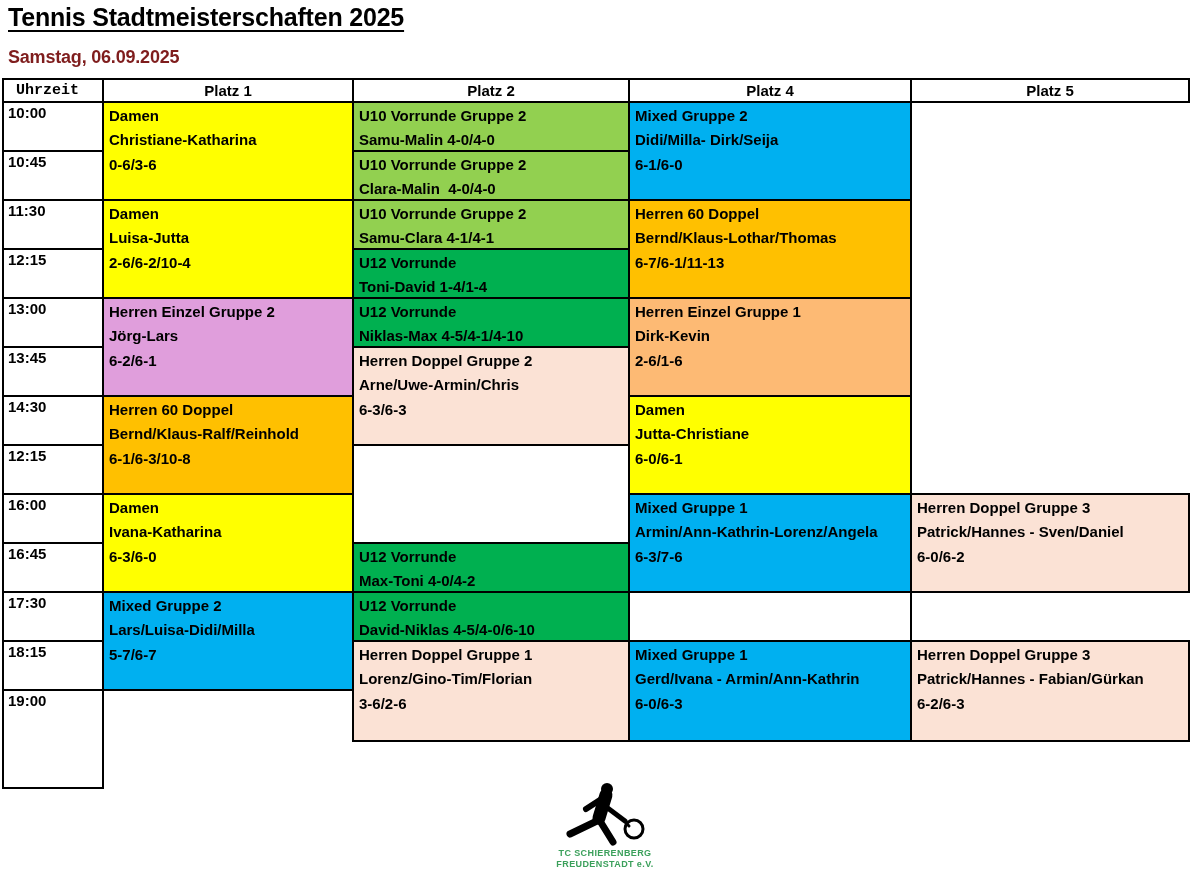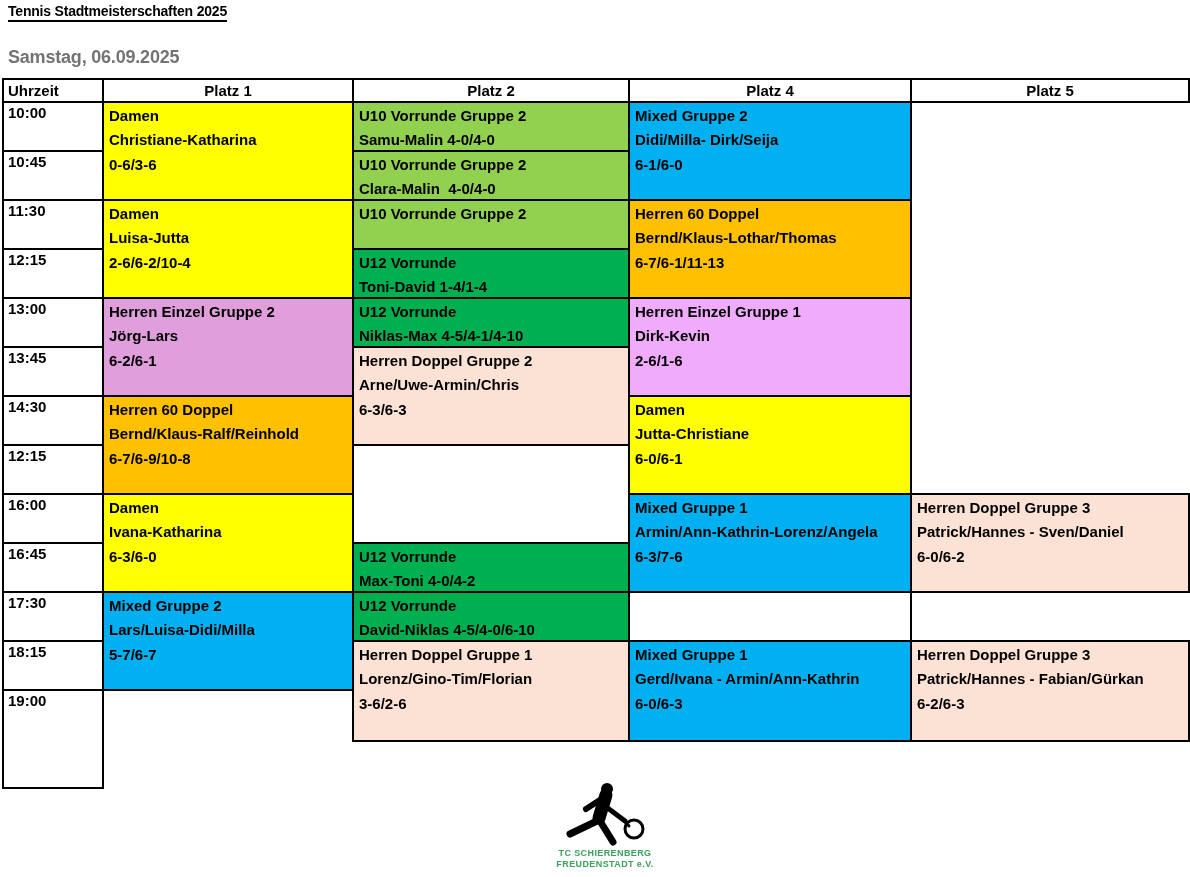--- a/index.html
+++ b/index.html
@@ -3,34 +3,34 @@
 <meta charset="utf-8">
 <style>
   html,body{margin:0;padding:0;background:#fff;}
   body{
     width:1190px;height:877px;position:relative;overflow:hidden;
     font-family:"Liberation Sans","DejaVu Sans",sans-serif;
     -webkit-font-smoothing:antialiased;
   }
   .page-title{
     position:absolute;left:8px;top:3px;
-    font-size:14px;font-weight:bold;color:#000;
+    font-size:25px;font-weight:bold;color:#000;
     text-decoration:underline;text-decoration-thickness:2px;text-underline-offset:4px;
     letter-spacing:-0.2px;
   }
   .date-heading{
     position:absolute;left:8px;top:47px;
-    font-size:18px;font-weight:bold;color:#737373;letter-spacing:-0.2px;
+    font-size:18px;font-weight:bold;color:#7f1d1d;letter-spacing:-0.2px;
   }
   .cell{
     position:absolute;box-sizing:border-box;border:2px solid #000;
     background:#fff;color:#000;font-weight:bold;font-size:15px;overflow:hidden;
   }
   .header-cell{display:flex;align-items:center;justify-content:center;}
-  .header-cell.left{justify-content:flex-start;padding-left:4px;}
+  .header-cell.left{justify-content:flex-start;padding-left:12px;font-family:Liberation Mono, monospace;}
   .time-cell{padding:1px 12px 0 4px;}
   .match-block{padding:1px 9px 0 0;}
   .match-line{
     height:24.4px;line-height:24.4px;padding-left:5px;
     white-space:pre;overflow:hidden;
   }
   .footer-logo{
     position:absolute;left:545px;top:782px;width:120px;height:92px;
     display:flex;flex-direction:column;align-items:center;
   }
@@ -76,21 +76,21 @@
       <div class="match-line">2-6/6-2/10-4</div>
     </div>
     <div class="cell match-block" style="left: 102px; top: 297px; width: 252px; height: 100px; background: rgb(224, 158, 220);">
       <div class="match-line">Herren Einzel Gruppe 2</div>
       <div class="match-line">Jörg-Lars</div>
       <div class="match-line">6-2/6-1</div>
     </div>
     <div class="cell match-block" style="left: 102px; top: 395px; width: 252px; height: 100px; background: rgb(255, 192, 0);">
       <div class="match-line">Herren 60 Doppel</div>
       <div class="match-line">Bernd/Klaus-Ralf/Reinhold</div>
-      <div class="match-line">6-7/6-9/10-8</div>
+      <div class="match-line">6-1/6-3/10-8</div>
     </div>
     <div class="cell match-block" style="left: 102px; top: 493px; width: 252px; height: 100px; background: rgb(255, 255, 0);">
       <div class="match-line">Damen</div>
       <div class="match-line">Ivana-Katharina</div>
       <div class="match-line">6-3/6-0</div>
     </div>
     <div class="cell match-block" style="left: 102px; top: 591px; width: 252px; height: 100px; background: rgb(0, 176, 240);">
       <div class="match-line">Mixed Gruppe 2</div>
       <div class="match-line">Lars/Luisa-Didi/Milla</div>
       <div class="match-line">5-7/6-7</div>
@@ -98,20 +98,21 @@
     <div class="cell match-block" style="left: 352px; top: 101px; width: 278px; height: 51px; background: rgb(146, 208, 80);">
       <div class="match-line">U10 Vorrunde Gruppe 2</div>
       <div class="match-line">Samu-Malin 4-0/4-0</div>
     </div>
     <div class="cell match-block" style="left: 352px; top: 150px; width: 278px; height: 51px; background: rgb(146, 208, 80);">
       <div class="match-line">U10 Vorrunde Gruppe 2</div>
       <div class="match-line">Clara-Malin  4-0/4-0</div>
     </div>
     <div class="cell match-block" style="left: 352px; top: 199px; width: 278px; height: 51px; background: rgb(146, 208, 80);">
       <div class="match-line">U10 Vorrunde Gruppe 2</div>
+      <div class="match-line">Samu-Clara 4-1/4-1</div>
     </div>
     <div class="cell match-block" style="left: 352px; top: 248px; width: 278px; height: 51px; background: rgb(0, 176, 80);">
       <div class="match-line">U12 Vorrunde</div>
       <div class="match-line">Toni-David 1-4/1-4</div>
     </div>
     <div class="cell match-block" style="left: 352px; top: 297px; width: 278px; height: 51px; background: rgb(0, 176, 80);">
       <div class="match-line">U12 Vorrunde</div>
       <div class="match-line">Niklas-Max 4-5/4-1/4-10</div>
     </div>
     <div class="cell match-block" style="left: 352px; top: 346px; width: 278px; height: 100px; background: rgb(251, 226, 213);">
@@ -136,21 +137,21 @@
     <div class="cell match-block" style="left: 628px; top: 101px; width: 284px; height: 100px; background: rgb(0, 176, 240);">
       <div class="match-line">Mixed Gruppe 2</div>
       <div class="match-line">Didi/Milla- Dirk/Seija</div>
       <div class="match-line">6-1/6-0</div>
     </div>
     <div class="cell match-block" style="left: 628px; top: 199px; width: 284px; height: 100px; background: rgb(255, 192, 0);">
       <div class="match-line">Herren 60 Doppel</div>
       <div class="match-line">Bernd/Klaus-Lothar/Thomas</div>
       <div class="match-line">6-7/6-1/11-13</div>
     </div>
-    <div class="cell match-block" style="left: 628px; top: 297px; width: 284px; height: 100px; background: #f0abfc;">
+    <div class="cell match-block" style="left: 628px; top: 297px; width: 284px; height: 100px; background: #fdba74;">
       <div class="match-line">Herren Einzel Gruppe 1</div>
       <div class="match-line">Dirk-Kevin</div>
       <div class="match-line">2-6/1-6</div>
     </div>
     <div class="cell match-block" style="left: 628px; top: 395px; width: 284px; height: 100px; background: rgb(255, 255, 0);">
       <div class="match-line">Damen</div>
       <div class="match-line">Jutta-Christiane</div>
       <div class="match-line">6-0/6-1</div>
     </div>
     <div class="cell match-block" style="left: 628px; top: 493px; width: 284px; height: 100px; background: rgb(0, 176, 240);">

